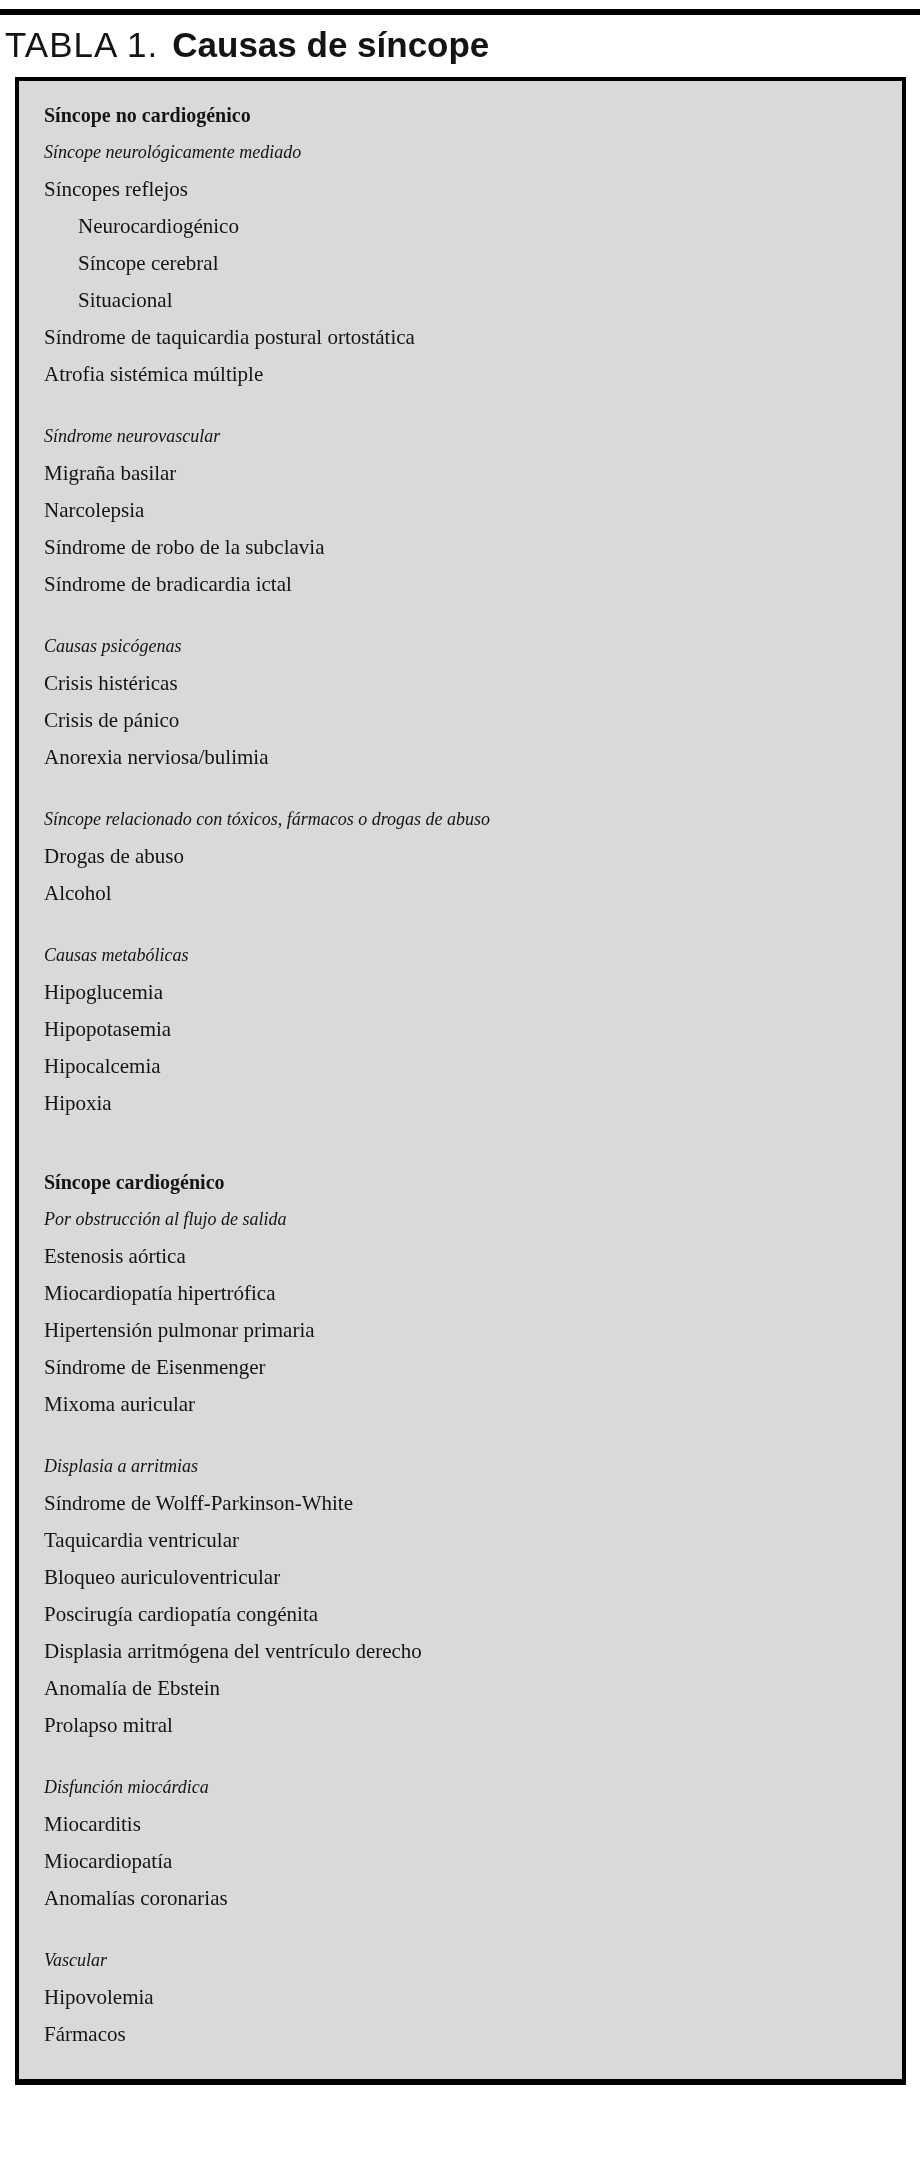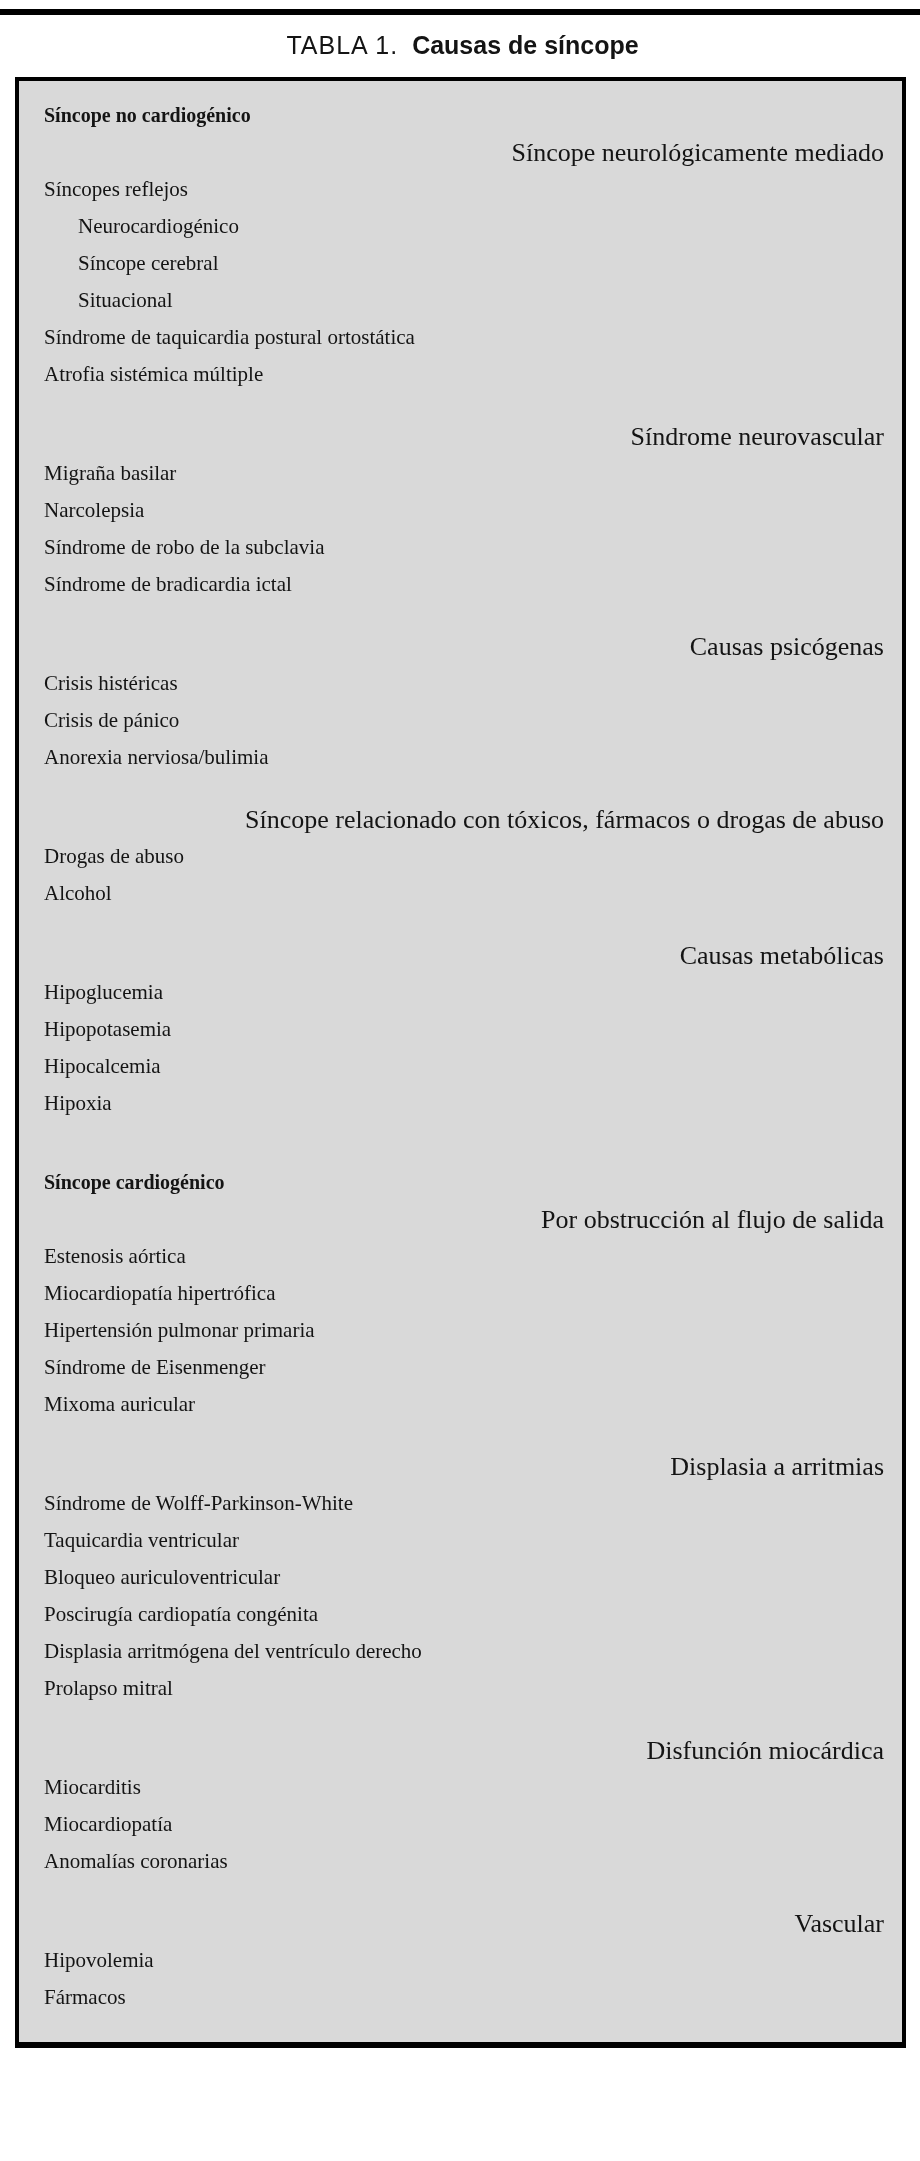--- a/index.html
+++ b/index.html
@@ -20,24 +20,23 @@
     position: relative;
   }
   .top-rule {
     height: 6px;
     background: #000000;
     margin: 9px 0 0 0;
     width: 100%;
   }
   .table-caption {
     margin: 13px 0 14px 5px;
-    font-size: 25px;
+    font-size: 35px;
     line-height: 34px;
     white-space: nowrap;
-    text-align: center;
   }
   .caption-label {
     font-family: "Liberation Sans", "DejaVu Sans", sans-serif;
     font-weight: 400;
     letter-spacing: 1px;
     margin-right: 14px;
   }
   .caption-title {
     font-family: "Liberation Sans", "DejaVu Sans", sans-serif;
     font-weight: 700;
@@ -55,23 +54,23 @@
   }
   .section-header {
     font-weight: 700;
     font-size: 20px;
     line-height: 37px;
   }
   .group.gapped {
     margin-top: 25px;
   }
   .subheader {
-    font-size: 26px;
+    font-style: italic;
+    font-size: 18px;
     line-height: 37px;
-    text-align: right;
   }
   .item {
     font-size: 21px;
     line-height: 37px;
   }
   .item.indent-1 {
     padding-left: 34px;
   }
 </style>
 </head>
@@ -130,20 +129,21 @@
           <div class="item">Síndrome de Eisenmenger</div>
           <div class="item">Mixoma auricular</div>
         </div>
         <div class="group gapped">
           <div class="subheader">Displasia a arritmias</div>
           <div class="item">Síndrome de Wolff-Parkinson-White</div>
           <div class="item">Taquicardia ventricular</div>
           <div class="item">Bloqueo auriculoventricular</div>
           <div class="item">Poscirugía cardiopatía congénita</div>
           <div class="item">Displasia arritmógena del ventrículo derecho</div>
+          <div class="item">Anomalía de Ebstein</div>
           <div class="item">Prolapso mitral</div>
         </div>
         <div class="group gapped">
           <div class="subheader">Disfunción miocárdica</div>
           <div class="item">Miocarditis</div>
           <div class="item">Miocardiopatía</div>
           <div class="item">Anomalías coronarias</div>
         </div>
         <div class="group gapped">
           <div class="subheader">Vascular</div>

